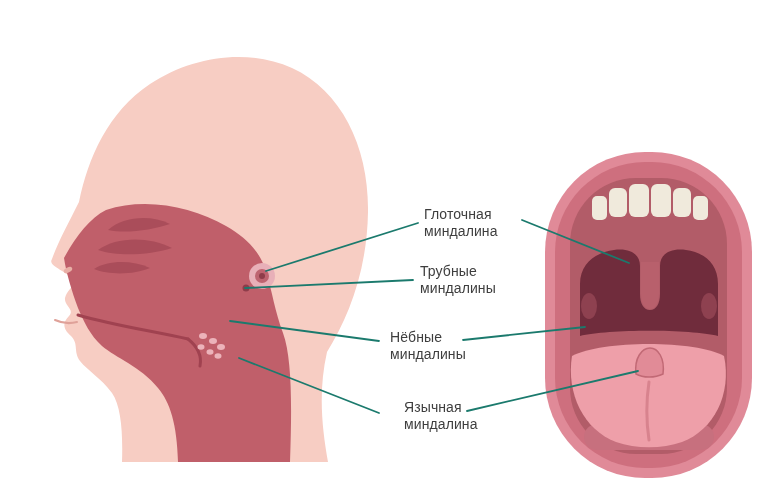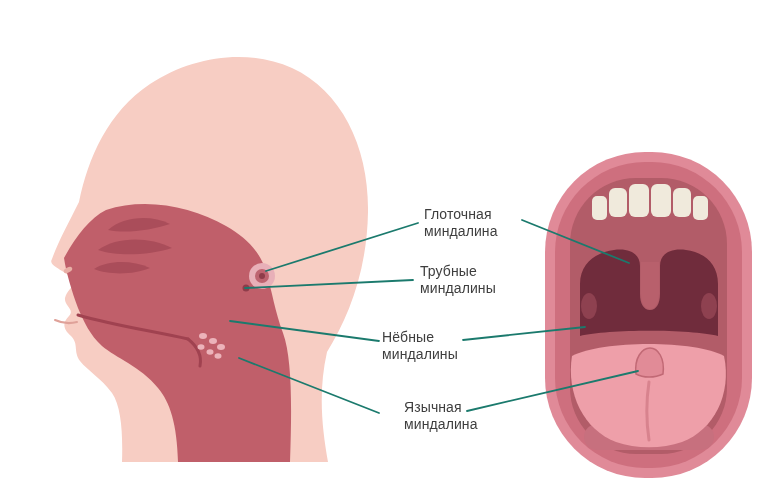--- a/index.html
+++ b/index.html
@@ -19,21 +19,21 @@
   .anat-label {
     position: absolute;
     font-size: 14px;
     line-height: 17px;
     color: #3e3e3e;
     white-space: pre-line;
     letter-spacing: 0.1px;
   }
   .lbl-pharyngeal { left: 424px; top: 206px; }
   .lbl-tubal      { left: 420px; top: 263px; }
-  .lbl-palatine   { left: 382px; top: 329px; }
+  .lbl-palatine   { left: 390px; top: 329px; }
   .lbl-lingual    { left: 404px; top: 399px; }
 </style>
 </head>
 <body>
 
 <div class="canvas">
 
   <svg class="artwork" viewBox="0 0 770 500" xmlns="http://www.w3.org/2000/svg">
 
     <g>

